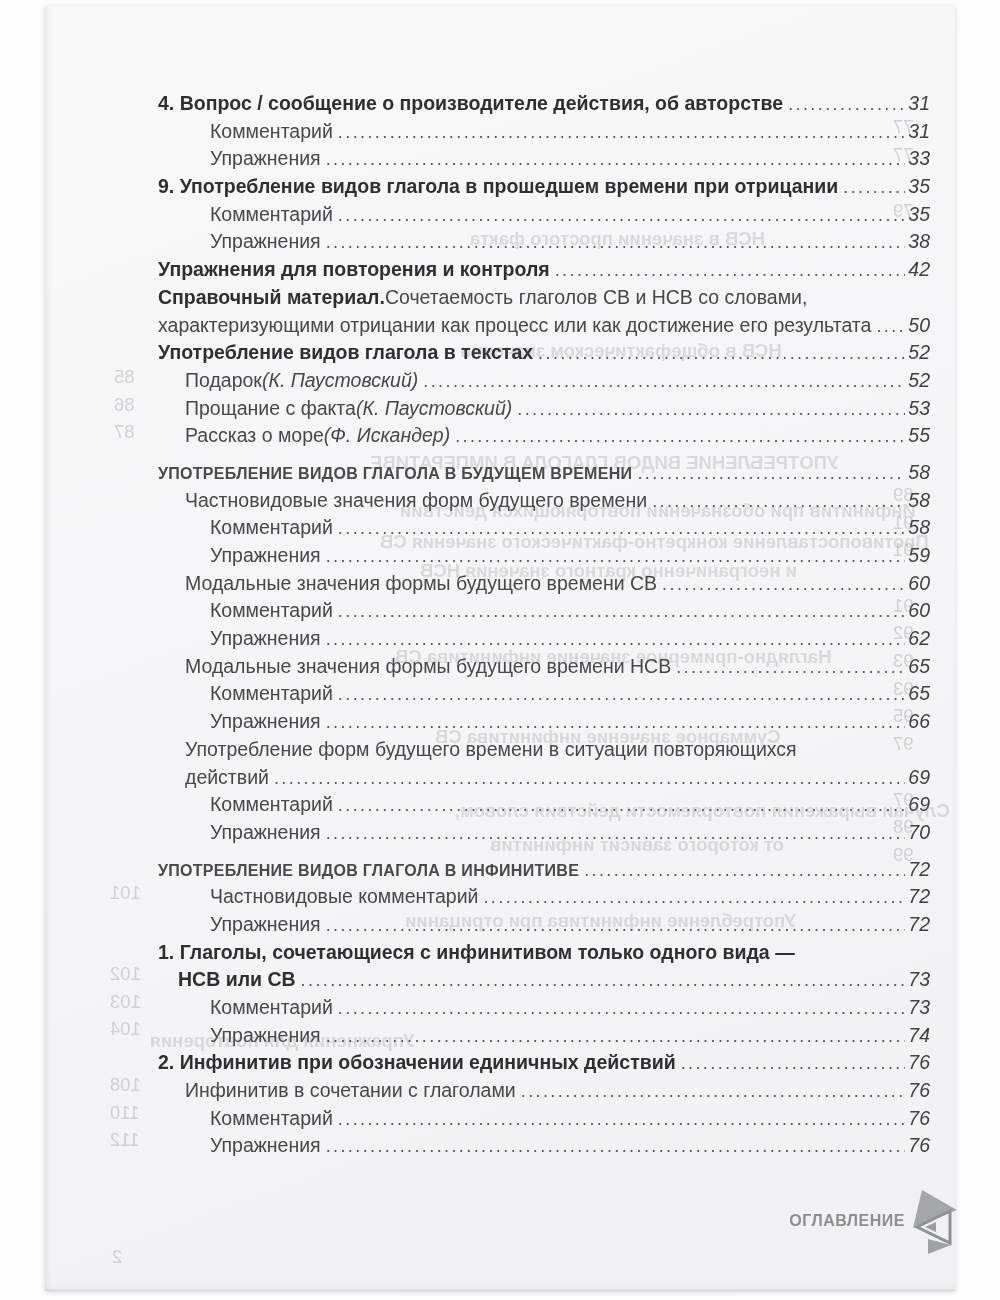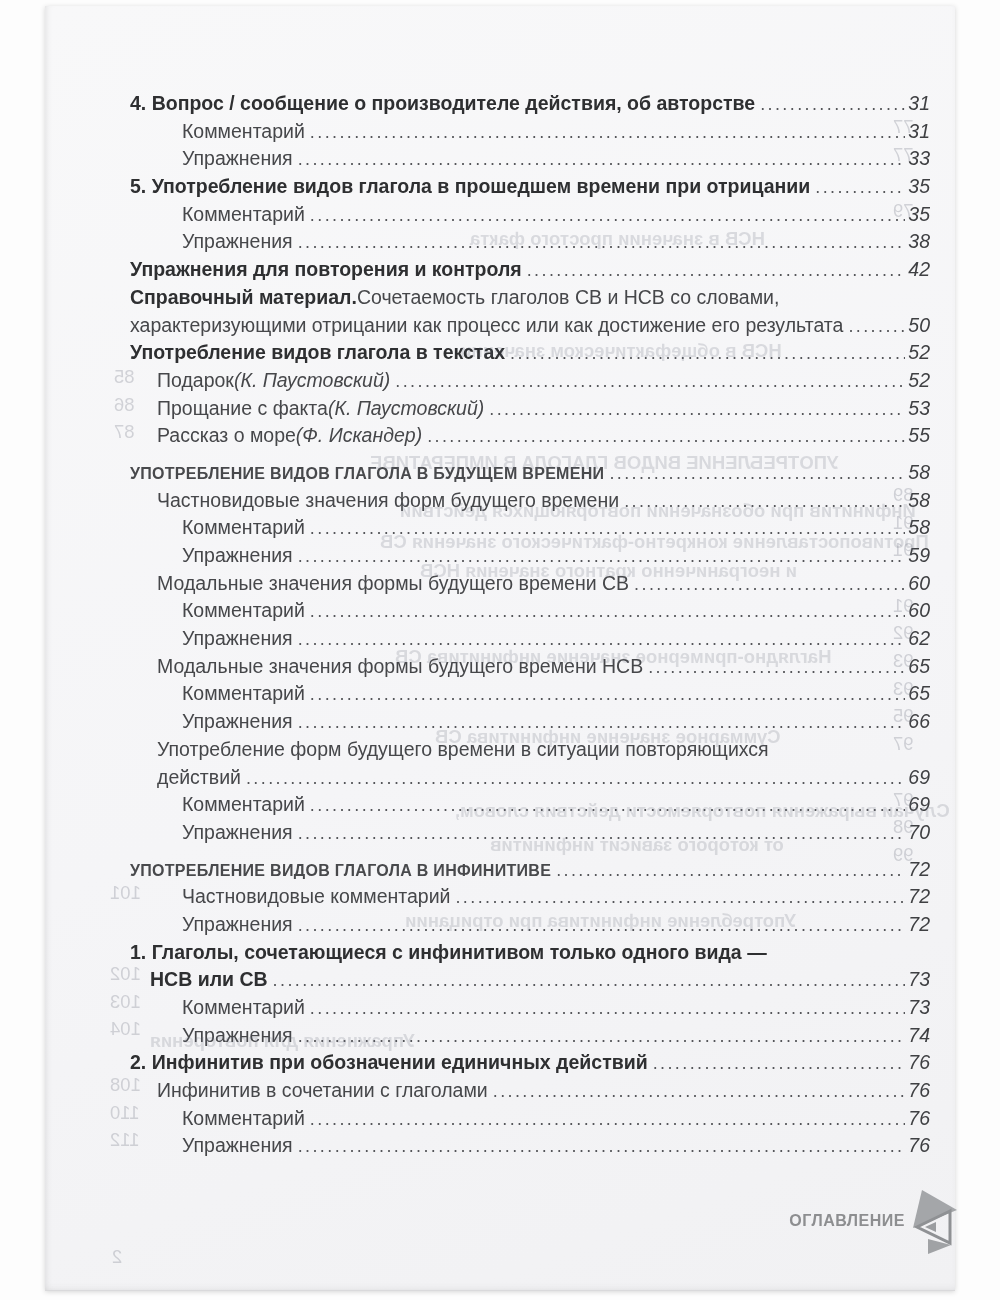--- a/index.html
+++ b/index.html
@@ -11,21 +11,21 @@
   .scan-page{
     position:absolute;left:45px;top:6px;width:910px;height:1284px;
     background:linear-gradient(160deg,#f8f8f9 0%,#f5f5f7 55%,#f1f1f3 100%);
     box-shadow:0 1px 5px rgba(0,0,0,.16), inset 6px 0 10px -7px rgba(0,0,0,.12), inset 0 -4px 8px -4px rgba(0,0,0,.08);
     border-bottom:1px solid #d9d9db;
   }
   
   .toc{position:absolute;left:85px;top:84px;width:800px;}
   .row{
     display:flex;align-items:baseline;white-space:nowrap;overflow:hidden;
-    height:27.7px;line-height:27.7px;font-size:19.5px;color:#46474a;
+    height:27.7px;line-height:27.7px;font-size:19.5px;color:#46474a;margin-left:28px;
   }
   .row.gap{margin-top:9px;}
   .i1{padding-left:27px;}
   .i2{padding-left:52px;}
   .hang{padding-left:20px;}
   .seg-r{font-weight:400;}
   .seg-b{font-weight:700;color:#2e2f31;}
   .seg-i{font-style:italic;font-weight:400;}
   .seg-c{font-weight:700;font-size:16px;color:#48494c;letter-spacing:.3px;}
   .dots{flex:1 1 auto;overflow:hidden;height:27.7px;margin:0 3px 0 5px;}
@@ -62,21 +62,21 @@
         <span class="seg-r">Комментарий</span>
         <span class="dots"></span>
         <span class="page">31</span>
       </div>
       <div class="row i2">
         <span class="seg-r">Упражнения</span>
         <span class="dots"></span>
         <span class="page">33</span>
       </div>
       <div class="row i0">
-        <span class="seg-b">5. Употребление видов глагола в прошедшем времени при отрицании</span>
+        <span class="seg-b">9. Употребление видов глагола в прошедшем времени при отрицании</span>
         <span class="dots"></span>
         <span class="page">35</span>
       </div>
       <div class="row i2">
         <span class="seg-r">Комментарий</span>
         <span class="dots"></span>
         <span class="page">35</span>
       </div>
       <div class="row i2">
         <span class="seg-r">Упражнения</span>

